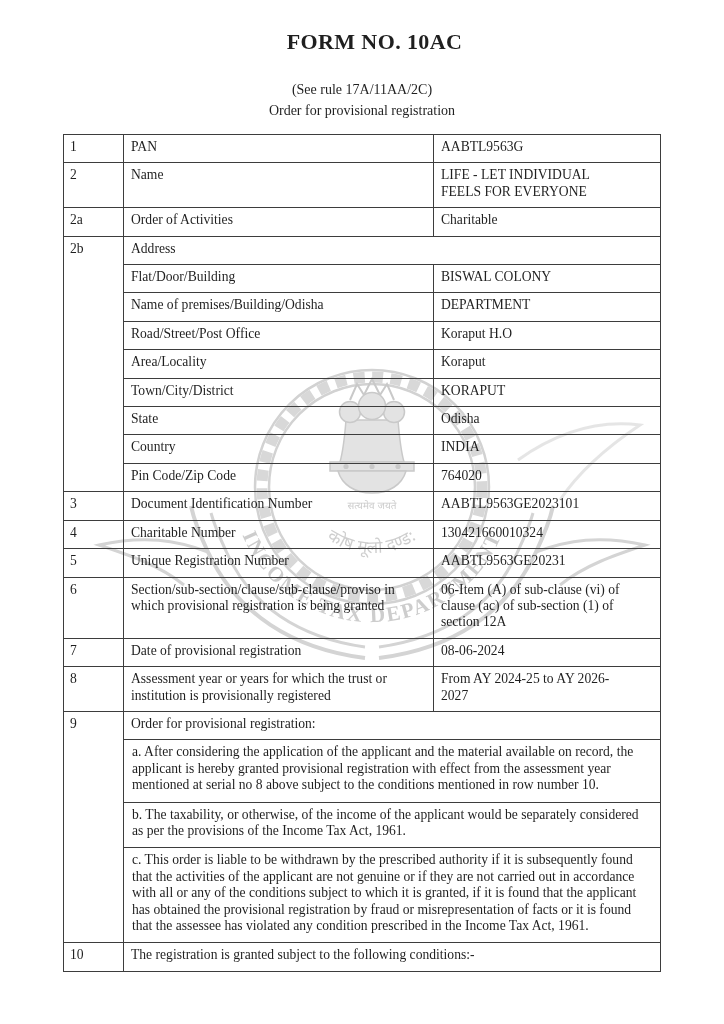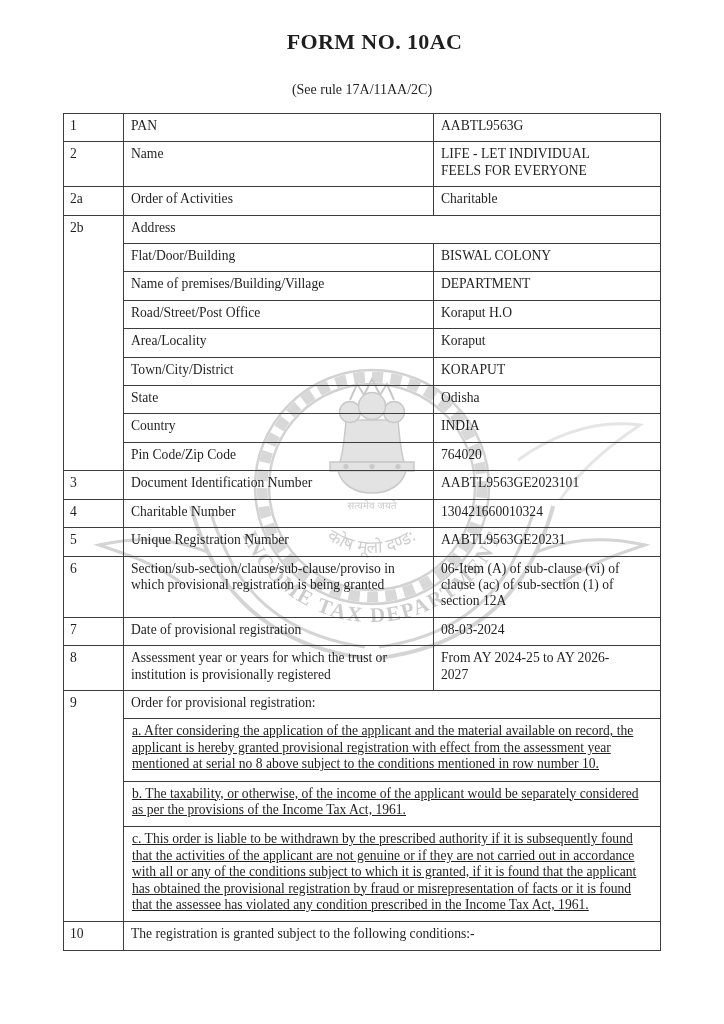--- a/index.html
+++ b/index.html
@@ -47,21 +47,21 @@
     border: 1px solid #3d3d3d;
     vertical-align: top;
     font-size: 13.6px;
     line-height: 16.4px;
     padding: 4px 7px 7px 7px;
     background: transparent;
     word-wrap: break-word;
   }
   td.sn { padding-left: 6px; }
   td.lbl, td.val { white-space: pre-line; }
-  td.para { padding: 4px 8px 8px 8px; text-decoration: underline; }
+  td.para { padding: 4px 8px 8px 8px; }
 </style>
 </head>
 <body>
 
 <div class="page">
 
   <svg class="watermark" viewBox="0 0 724 1024" xmlns="http://www.w3.org/2000/svg" aria-hidden="true">
     <defs>
       <path id="arcOuter" d="M 243.1 536.7 A 140 140 0 0 0 500.9 536.7" fill="none"></path>
       <path id="arcInner" d="M 304.5 514 A 78 78 0 0 0 439.5 514" fill="none"></path>
@@ -97,20 +97,21 @@
       <path d="M379 647 C444 638 494 606 518 551 C525 536 530 524 533 513" stroke-width="3"></path>
       <path d="M536 552 C568 540 600 535 645 545 C615 555 585 565 560 585" stroke-width="3"></path>
       <path d="M208 552 C176 540 144 535 99 545 C129 555 159 565 184 585" stroke-width="3"></path>
       <path d="M518 460 C560 430 600 420 640 425 C610 445 580 470 560 500" stroke-width="3" opacity="0.6"></path>
     </g>
   </svg>
 
   <div class="content">
     <h1 class="form-title">FORM NO. 10AC</h1>
     <p class="subtitle">(See rule 17A/11AA/2C)</p>
+    <p class="subtitle">Order for provisional registration</p>
 
     <table class="doc-table">
       <colgroup>
           <col style="width:60px">
           <col style="width:310px">
           <col style="width:227px">
         </colgroup>
       <tbody>
         <tr>
           <td class="sn">1</td>
@@ -130,21 +131,21 @@
         </tr>
         <tr>
           <td class="sn" rowspan="9">2b</td>
           <td class="lbl" colspan="2">Address</td>
         </tr>
         <tr>
           <td class="lbl">Flat/Door/Building</td>
           <td class="val">BISWAL COLONY</td>
         </tr>
         <tr>
-          <td class="lbl">Name of premises/Building/Village</td>
+          <td class="lbl">Name of premises/Building/Odisha</td>
           <td class="val">DEPARTMENT</td>
         </tr>
         <tr>
           <td class="lbl">Road/Street/Post Office</td>
           <td class="val">Koraput H.O</td>
         </tr>
         <tr>
           <td class="lbl">Area/Locality</td>
           <td class="val">Koraput</td>
         </tr>
@@ -183,21 +184,21 @@
           <td class="sn">6</td>
           <td class="lbl">Section/sub-section/clause/sub-clause/proviso in
 which provisional registration is being granted</td>
           <td class="val">06-Item (A) of sub-clause (vi) of
 clause (ac) of sub-section (1) of
 section 12A</td>
         </tr>
         <tr>
           <td class="sn">7</td>
           <td class="lbl">Date of provisional registration</td>
-          <td class="val">08-03-2024</td>
+          <td class="val">08-06-2024</td>
         </tr>
         <tr>
           <td class="sn">8</td>
           <td class="lbl">Assessment year or years for which the trust or
 institution is provisionally registered</td>
           <td class="val">From AY 2024-25 to AY 2026-
 2027</td>
         </tr>
         <tr>
           <td class="sn" rowspan="4">9</td>

